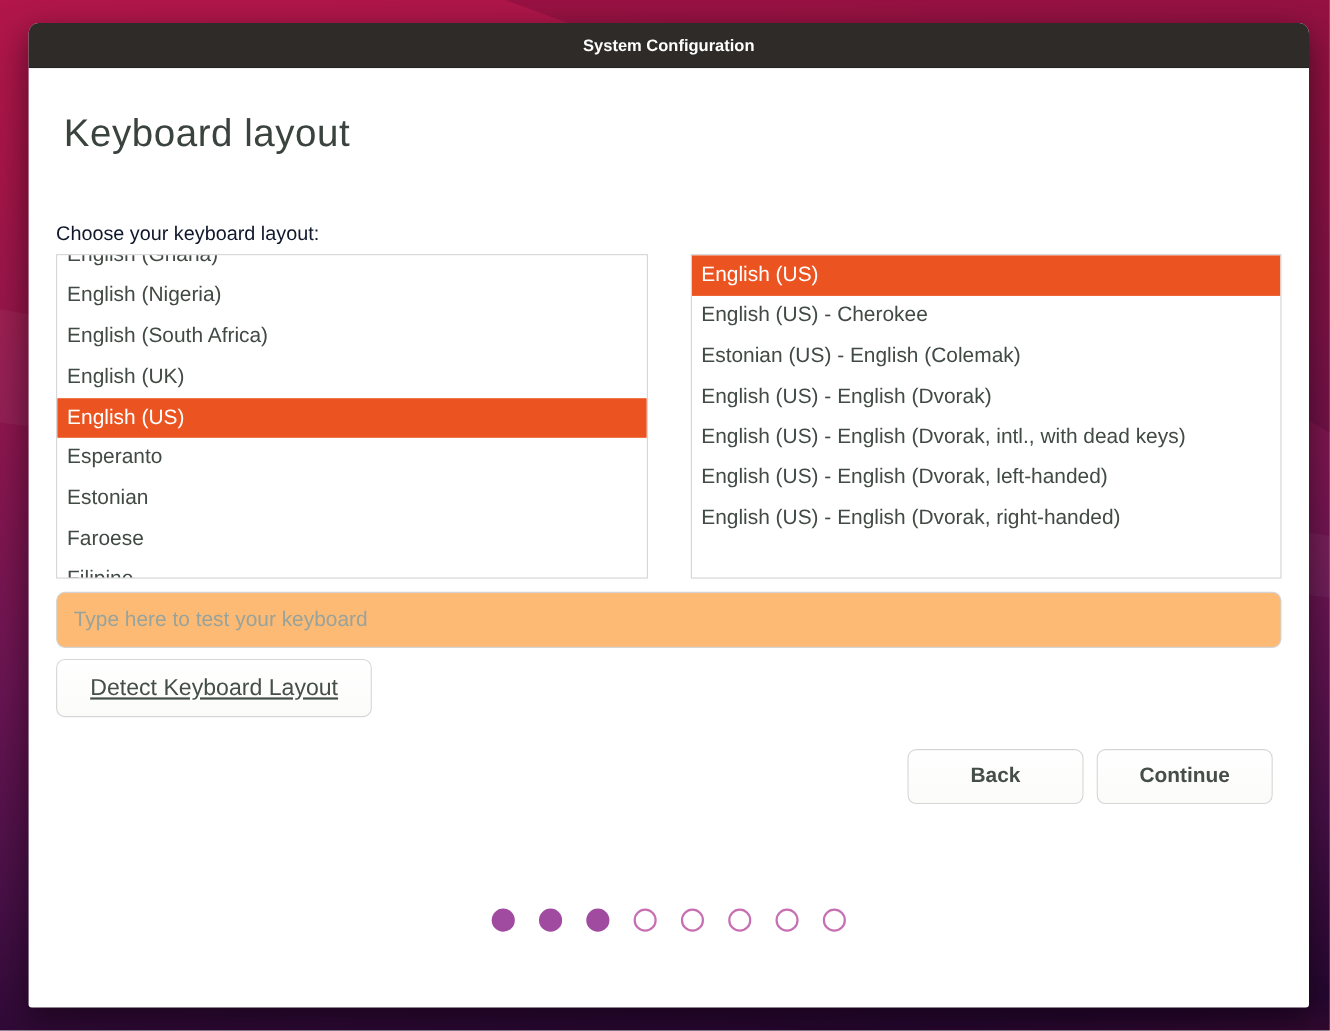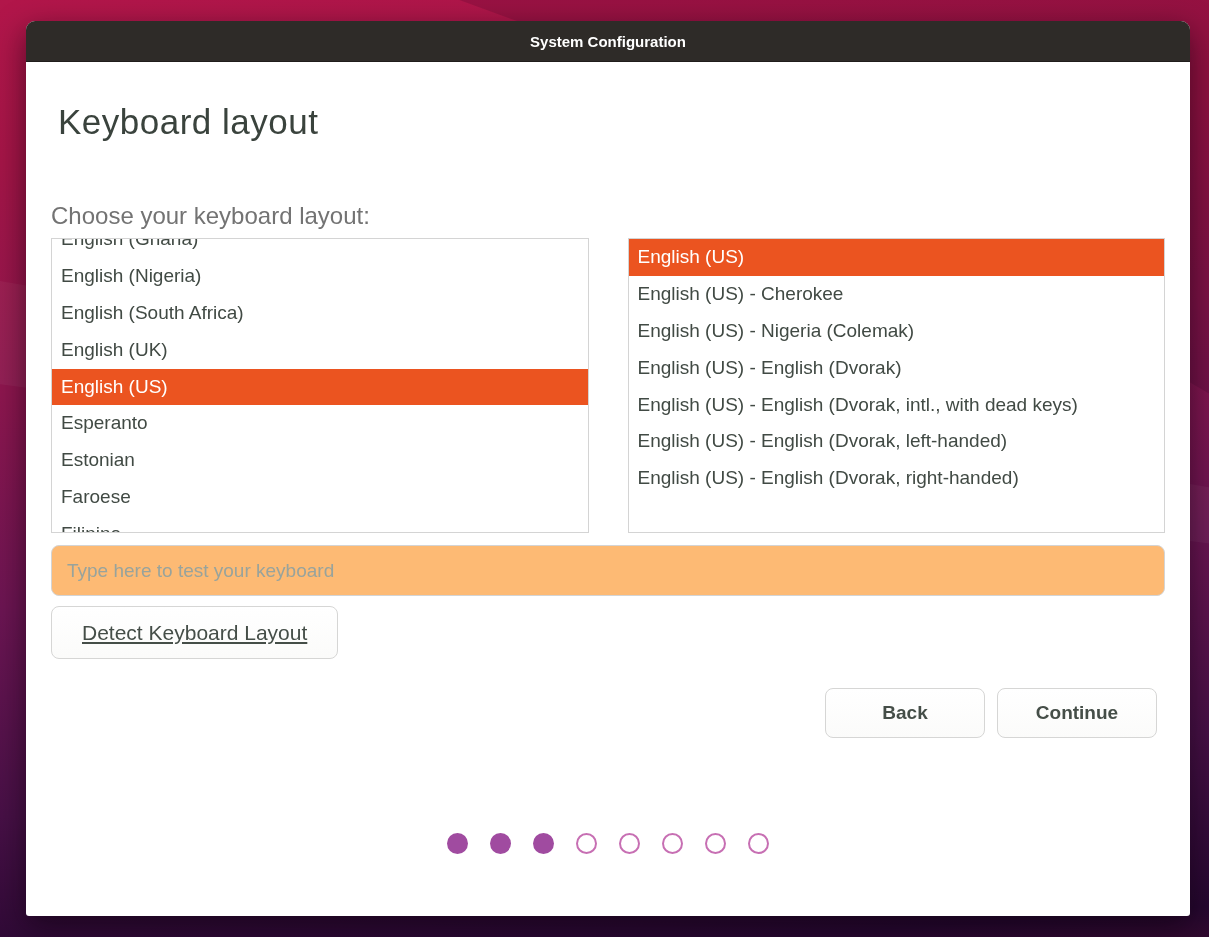--- a/index.html
+++ b/index.html
@@ -47,21 +47,21 @@
   }
   .content { padding: 0 25px; }
 
   h1.page-title {
     margin: 40px 0 0 7px;
     font-size: 35px; font-weight: 400;
     color: #3a433d; letter-spacing: 0.5px;
   }
   .chooser-label {
     margin-top: 60px;
-    font-size: 24px; color: #737373;
+    font-size: 18px; color: #0f172a;
   }
 
   
   .lists { display: flex; gap: 39px; margin-top: 8px; }
   .listbox {
     flex: 1 1 0; height: 295px;
     border: 1px solid #d4d4d4; background: #fff;
     overflow: hidden; font-size: 19px;
   }
   #layout-list .row:first-child { margin-top: -18px; }
@@ -131,21 +131,21 @@
             <div class="row">English (UK)</div>
             <div class="row selected">English (US)</div>
             <div class="row">Esperanto</div>
             <div class="row">Estonian</div>
             <div class="row">Faroese</div>
             <div class="row">Filipino</div>
           </div>
         <div class="listbox" id="variant-list">
             <div class="row selected">English (US)</div>
             <div class="row">English (US) - Cherokee</div>
-            <div class="row">English (US) - Nigeria (Colemak)</div>
+            <div class="row">Estonian (US) - English (Colemak)</div>
             <div class="row">English (US) - English (Dvorak)</div>
             <div class="row">English (US) - English (Dvorak, intl., with dead keys)</div>
             <div class="row">English (US) - English (Dvorak, left-handed)</div>
             <div class="row">English (US) - English (Dvorak, right-handed)</div>
           </div>
       </div>
 
       <input class="test-input" type="text" placeholder="Type here to test your keyboard" style="">
 
       <button class="detect-btn">Detect Keyboard Layout</button>

